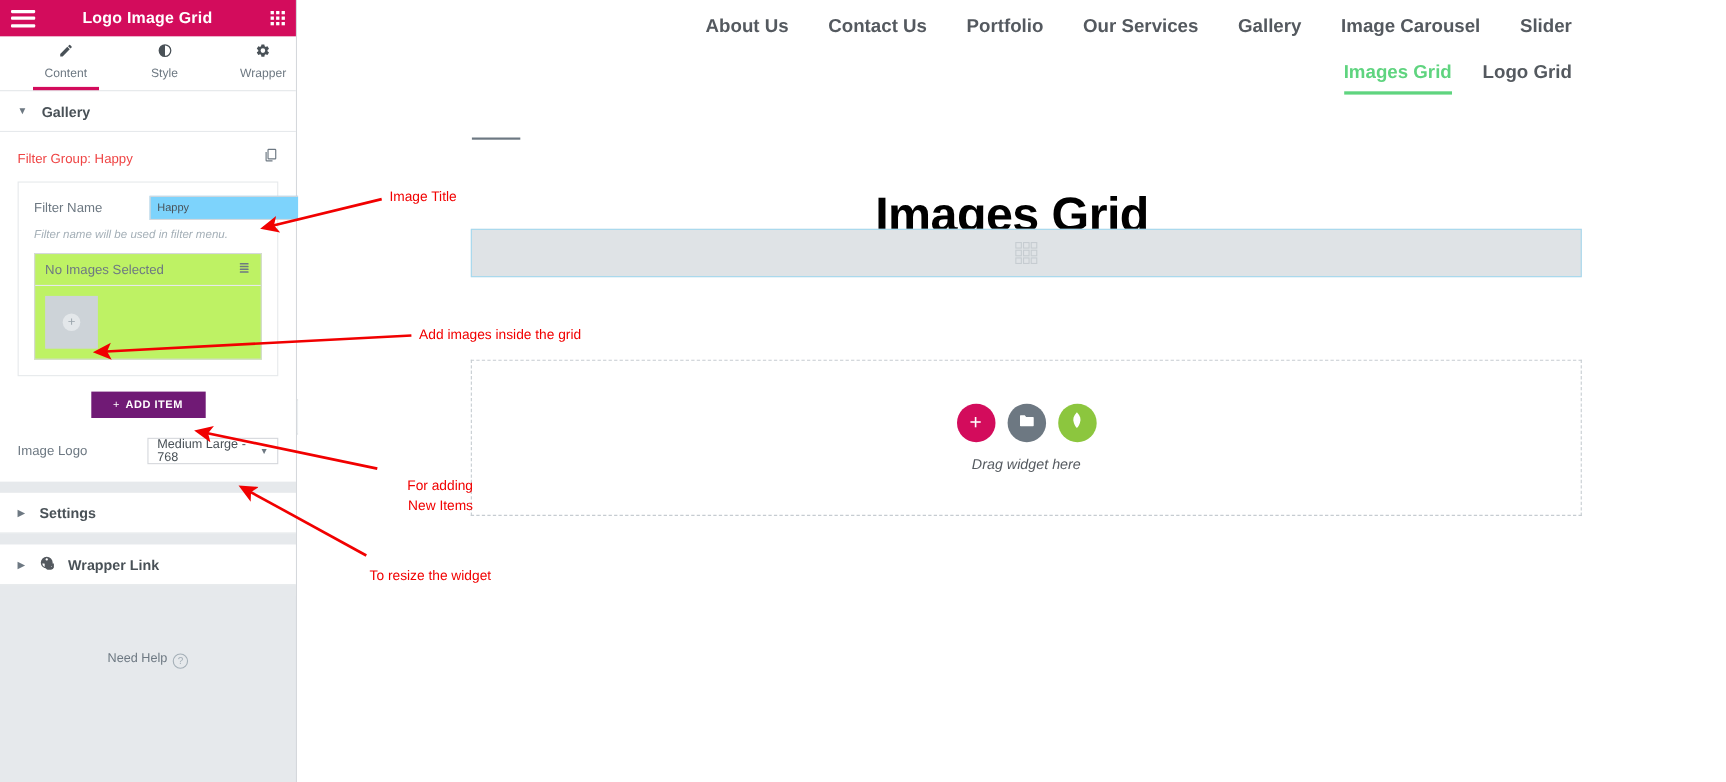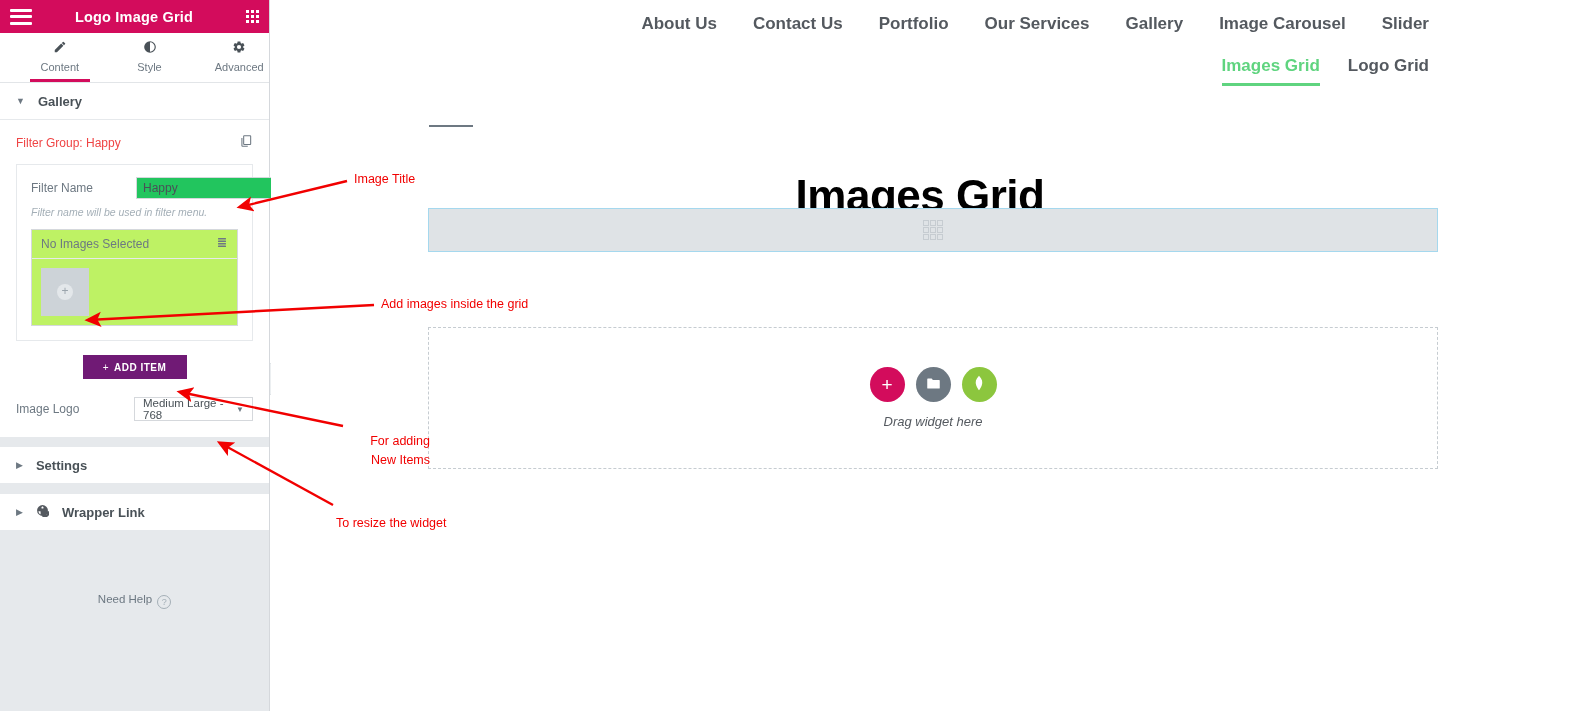--- a/index.html
+++ b/index.html
@@ -65,22 +65,22 @@
   .copy-icon { cursor: pointer; }
 
   .repeater {
     border: 1px solid #e6e9ec; background: #fff;
     padding: 12px 14px 14px;
   }
   .ctl-row { display: flex; align-items: center; margin-bottom: 7px; }
   .ctl-label { font-size: 12px; color: #6d7882; width: 105px; flex: 0 0 105px; }
   .ctl-input {
     flex: 1; height: 22px;
-    border: 1px solid #d5d8dc; background: #22c55e;
-    font-size: 12px; color: #495157;
+    border: 1px solid #d5d8dc; background: #7dd3fc;
+    font-size: 10px; color: #495157;
     padding: 0 6px; outline: none;
     font-family: "Liberation Sans", sans-serif;
   }
   .hint { font-size: 10.5px; color: #a4afb7; font-style: italic; margin: 2px 0 11px; }
 
   .img-box { border: 1px solid #d5d8dc; background: #bef264; }
   .img-box-head {
     display: flex; align-items: center; justify-content: space-between;
     padding: 6px 9px; border-bottom: 1px solid #e6e9ec;
   }
@@ -239,21 +239,21 @@
             </svg>
         </span>
         <span>Style</span>
       </div>
       <div class="tab">
         <span>
           <svg viewBox="0 0 24 24">
               <path d="M19.14 12.94a7.07 7.07 0 000-1.88l2.03-1.58a.5.5 0 00.12-.64l-1.92-3.32a.5.5 0 00-.6-.22l-2.39.96a7.03 7.03 0 00-1.62-.94l-.36-2.54a.5.5 0 00-.5-.42h-3.84a.5.5 0 00-.5.42l-.36 2.54c-.59.24-1.13.56-1.62.94l-2.39-.96a.5.5 0 00-.6.22L2.67 8.84a.5.5 0 00.12.64l2.03 1.58a7.07 7.07 0 000 1.88l-2.03 1.58a.5.5 0 00-.12.64l1.92 3.32c.13.22.39.3.6.22l2.39-.96c.49.38 1.03.7 1.62.94l.36 2.54c.04.24.25.42.5.42h3.84c.25 0 .46-.18.5-.42l.36-2.54c.59-.24 1.13-.56 1.62-.94l2.39.96c.21.08.47 0 .6-.22l1.92-3.32a.5.5 0 00-.12-.64l-2.03-1.58zM12 15.6A3.6 3.6 0 1112 8.4a3.6 3.6 0 010 7.2z"></path>
             </svg>
         </span>
-        <span>Advanced</span>
+        <span>Wrapper</span>
       </div>
     </div>
 
     <div class="section-head">
       <span class="caret">▼</span>
       <span class="lbl">Gallery</span>
     </div>
 
     <div class="gallery-body">
 

